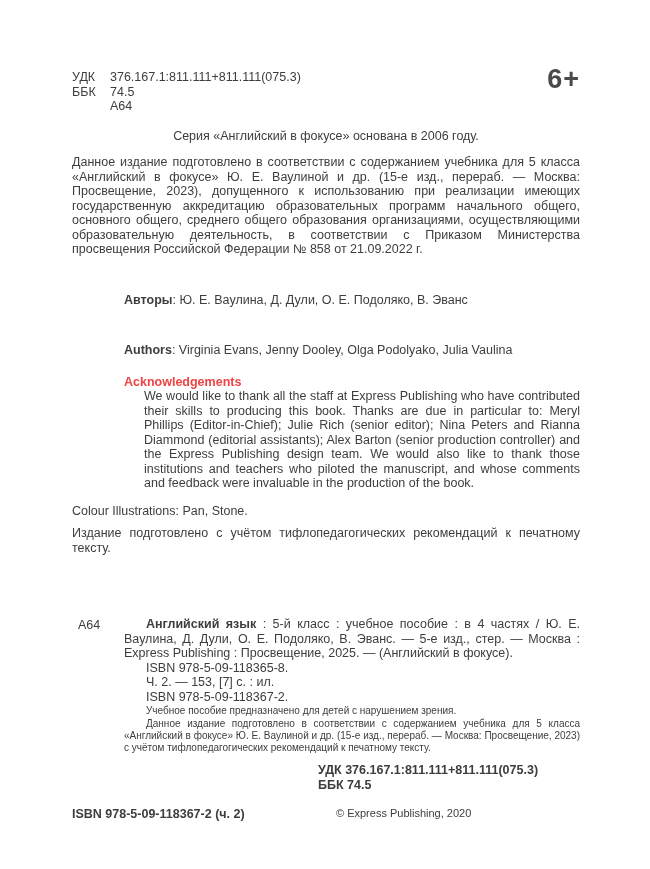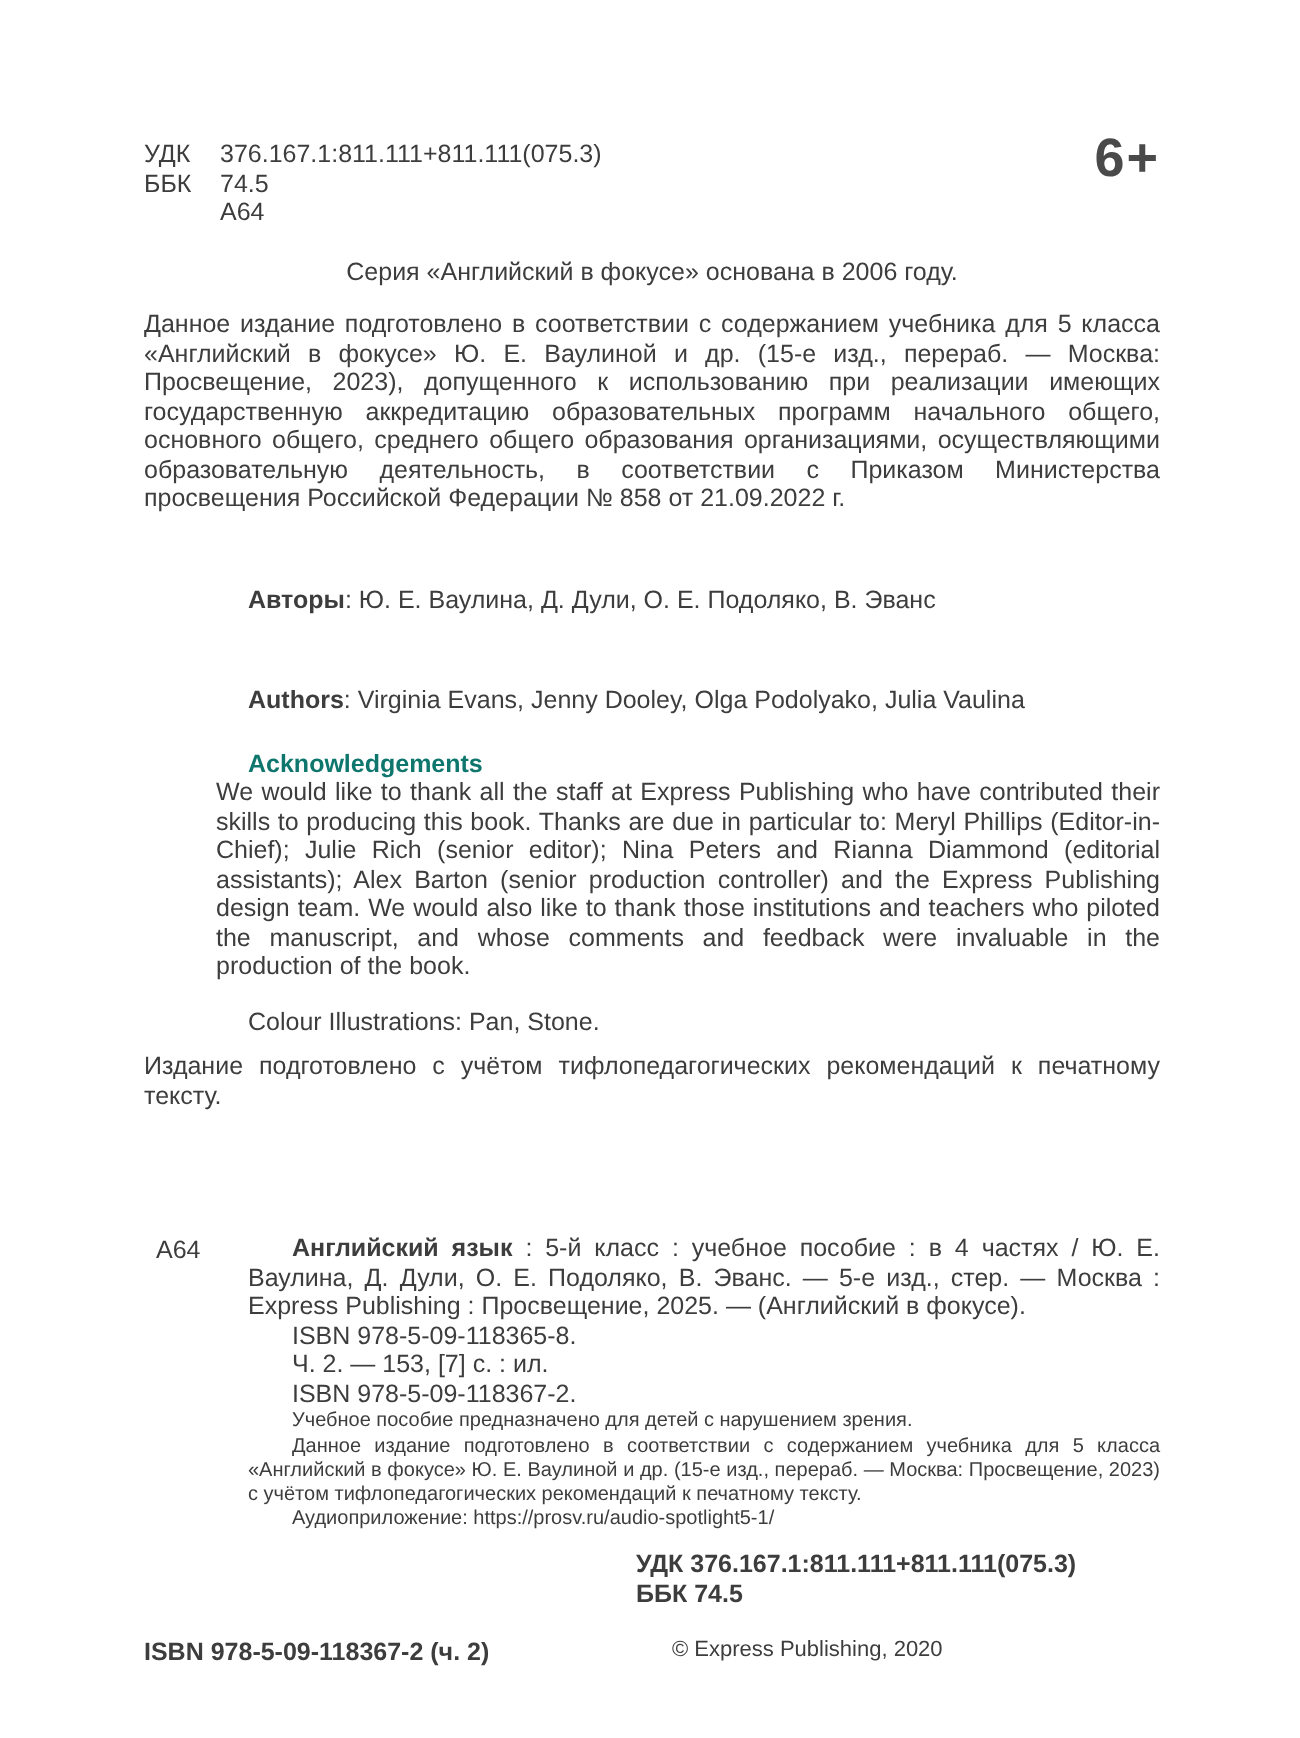--- a/index.html
+++ b/index.html
@@ -18,24 +18,24 @@
   .header-row{display:flex;justify-content:space-between;align-items:flex-start;}
   .codes div{white-space:nowrap;}
   .codes .lbl{display:inline-block;width:38px;}
   .codes .code-sign{padding-left:38px;display:inline-block;}
   .age-badge{font-size:27px;font-weight:bold;color:#4a4a4a;margin-top:-6px;letter-spacing:1px;}
   .series{text-align:center;margin-top:15px;}
   .para{ text-align:justify; margin:12px 0 0 0; }
   .authors-block{margin-top:14px;}
   .authors-block div{margin-left:52px;margin-top:36px;}
   b{font-weight:bold;}
-  .ack-heading{color:#0f766e;font-weight:bold;margin-top:17px;margin-left:52px;}
+  .ack-heading{color:#ef4444;font-weight:bold;margin-top:17px;margin-left:52px;}
   .ack-sub{font-weight:bold;margin-top:13px;margin-left:52px;}
-  .ack-body{margin-top:0;margin-left:36px;}
-  .colour-line{margin-top:13px;margin-left:52px;}
+  .ack-body{margin-top:0;margin-left:72px;}
+  .colour-line{margin-top:13px;}
   .notice{font-weight:bold;margin-top:13px;margin-left:52px;}
   .tiflo{margin-top:8px;}
   .catalog{position:relative;margin-top:62px;margin-left:52px;}
   .catalog .auth-sign{position:absolute;left:-46px;top:1px;}
   .catalog-title{text-indent:22px;text-align:justify;margin:0;}
   .cat-line{margin-left:22px;}
   .small{font-size:10px;line-height:1.2;}
   .cat-note{text-indent:22px;text-align:justify;margin:1px 0 0 0;}
   .cat-codes{font-weight:bold;margin-top:9px;margin-left:194px;}
   .footer-row{display:flex;justify-content:space-between;margin-top:15px;}
@@ -76,21 +76,20 @@
   <p class="para tiflo">Издание подготовлено с учётом тифлопедагогических рекомендаций к печатному тексту.</p>
 
   <div class="catalog">
     <span class="auth-sign">А64</span>
     <p class="catalog-title"><b>Английский язык</b><span> : 5-й класс : учебное пособие : в 4 частях / Ю. Е. Ваулина, Д. Дули, О. Е. Подоляко, В. Эванс. — 5-е изд., стер. — Москва : Express Publishing : Просвещение, 2025. — (Английский в фокусе).</span></p>
     <div class="cat-line">ISBN 978-5-09-118365-8.</div>
     <div class="cat-line">Ч. 2. — 153, [7] с. : ил.</div>
     <div class="cat-line">ISBN 978-5-09-118367-2.</div>
     <p class="cat-note small">Учебное пособие предназначено для детей с нарушением зрения.</p>
     <p class="cat-note small">Данное издание подготовлено в соответствии с содержанием учебника для 5 класса «Английский в фокусе» Ю. Е. Ваулиной и др. (15-е изд., перераб. — Москва: Просвещение, 2023) с учётом тифлопедагогических рекомендаций к печатному тексту.</p>
-    <div class="cat-line small">Аудиоприложение: https://prosv.ru/audio-spotlight5-1/</div>
     <div class="cat-codes">
       <div>УДК 376.167.1:811.111+811.111(075.3)</div>
       <div>ББК 74.5</div>
     </div>
   </div>
 
   <div class="footer-row">
     <div class="footer-isbn">
       <div>ISBN 978-5-09-118367-2 (ч. 2)</div>
 

